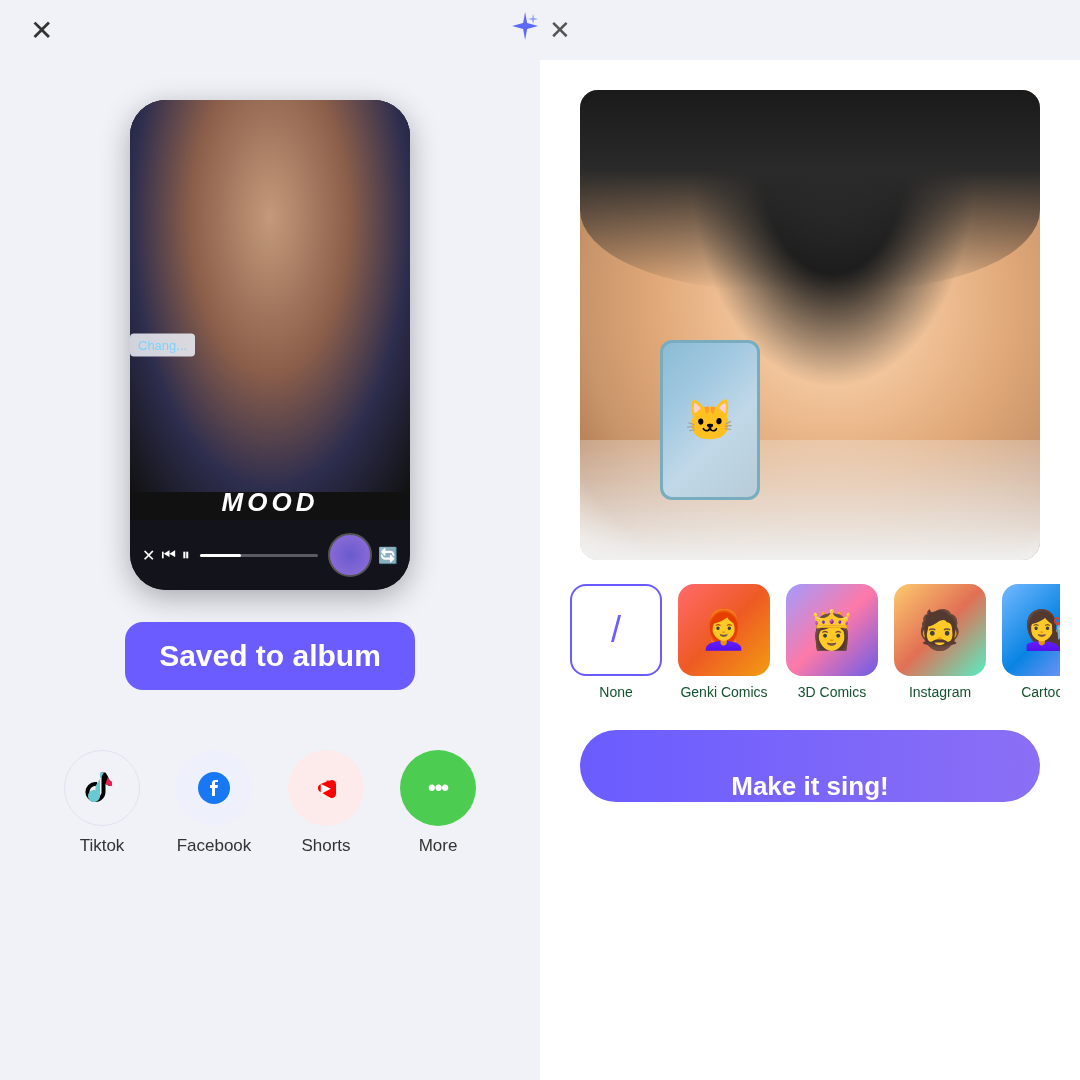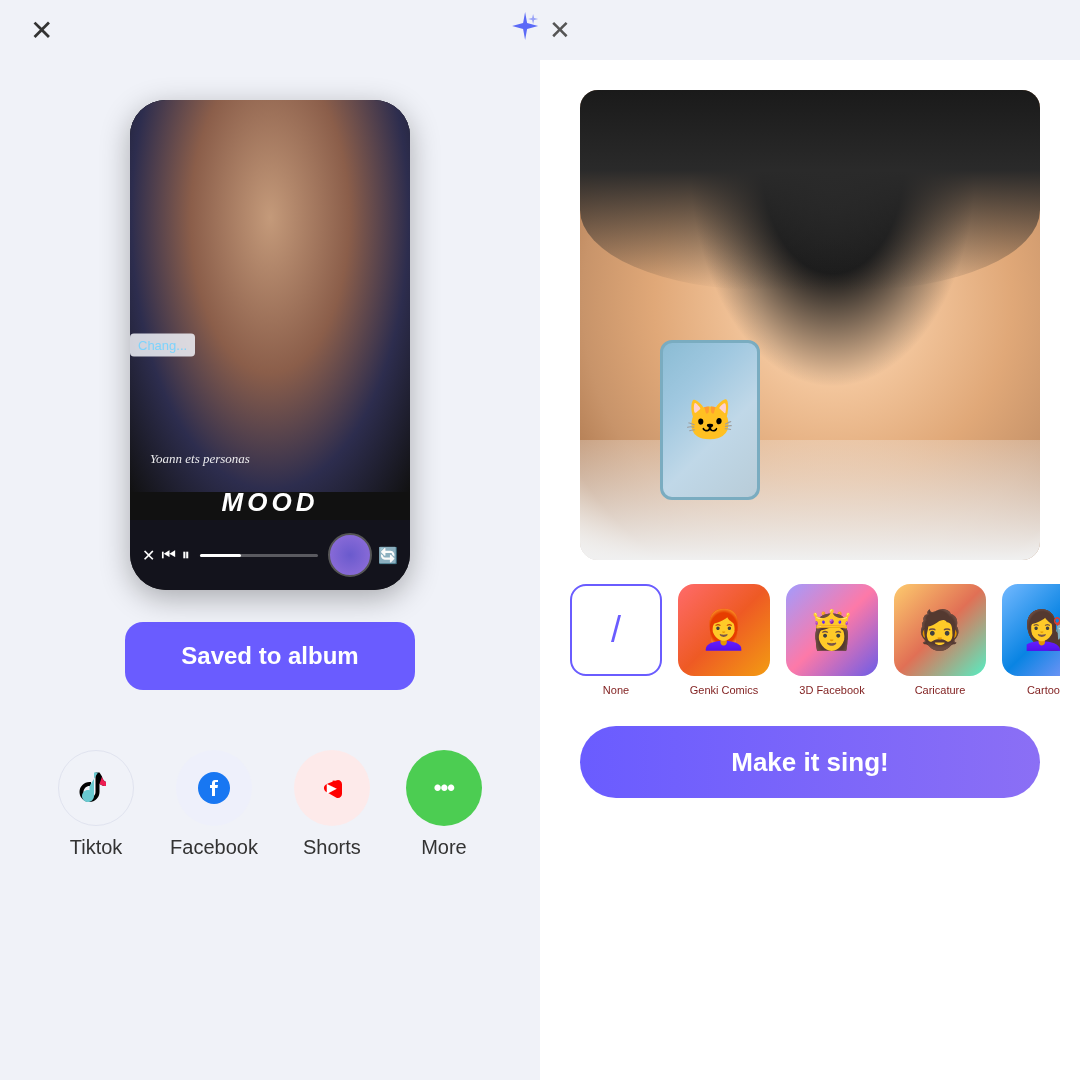--- a/index.html
+++ b/index.html
@@ -181,21 +181,21 @@
 
     
     .saved-btn {
       margin-top: 32px;
       width: 290px;
       height: 68px;
       background: #6a5cff;
       border: none;
       border-radius: 18px;
       color: white;
-      font-size: 24px;
+      font-size: 30px;
       font-weight: 700;
       cursor: pointer;
       display: flex;
       align-items: center;
       justify-content: center;
     }
 
     
     .share-row {
       margin-top: 60px;
@@ -213,21 +213,21 @@
     .share-icon-circle {
       width: 76px;
       height: 76px;
       border-radius: 50%;
       display: flex;
       align-items: center;
       justify-content: center;
       font-size: 32px;
     }
     .share-label {
-      font-size: 20px;
+      font-size: 17px;
       color: #333;
     }
     .tiktok-bg { background: #f0f2f8; border: 1.5px solid #e0e3ef; }
     .facebook-bg { background: #eef0fb; }
     .instagram-bg { background: #fde8f0; }
     .shorts-bg { background: #fdeaea; }
     .more-bg { background: #4ccd52; }
 
     
     .right-panel {
@@ -318,39 +318,39 @@
     .filter-none-slash {
       color: #6a5cff;
       font-size: 36px;
       font-weight: 300;
     }
     .filter-genki { background: linear-gradient(135deg, #ff6b6b, #ee5a24, #f39c12); }
     .filter-3dcartoon { background: linear-gradient(135deg, #a29bfe, #fd79a8, #6c5ce7); }
     .filter-caricature { background: linear-gradient(135deg, #fdcb6e, #e17055, #55efc4); }
     .filter-cartoon { background: linear-gradient(135deg, #74b9ff, #0984e3, #a29bfe); }
     .filter-label {
-      font-size: 11px;
-      color: #7f1d1d;
+      font-size: 14px;
+      color: #14532d;
       font-weight: 500;
     }
 
     
     .make-sing-btn {
       margin-top: 30px;
       width: 460px;
       height: 72px;
       background: linear-gradient(90deg, #6a5cff, #8b6ff5);
       border: none;
       border-radius: 36px;
       color: white;
       font-size: 26px;
       font-weight: 700;
       cursor: pointer;
       display: flex;
-      align-items: center;
+      align-items: flex-end;
       justify-content: center;
     }
   </style>
 </head>
 <body>
 
 <div class="top-bar">
   <span class="close-left">✕</span>
   <div class="top-center">
     <span class="sparkle-icon">
@@ -366,21 +366,20 @@
 <div class="divider-line"></div>
 
 <div class="left-panel">
 
   <div class="phone-mockup">
     <div class="phone-inner">
       <div class="phone-photo">
         <div class="phone-face-overlay"></div>
       </div>
       <div class="song-text">
-        <div>Yoann ets personas</div>
       </div>
       <div class="mood-text">MOOD</div>
       <div class="player-controls">
         <span class="ctrl-btn">✕</span>
         <span class="ctrl-btn">⏮</span>
         <span class="ctrl-btn">⏸</span>
         <div class="progress-bar">
           <div class="progress-fill"></div>
         </div>
         <div class="album-art"></div>
@@ -468,28 +467,28 @@
       <div class="filter-thumb filter-genki">
         <span style="font-size:38px;">👩‍🦰</span>
       </div>
       <span class="filter-label">Genki Comics</span>
     </div>
 
     <div class="filter-item">
       <div class="filter-thumb filter-3dcartoon">
         <span style="font-size:38px;">👸</span>
       </div>
-      <span class="filter-label">3D Facebook</span>
+      <span class="filter-label">3D Comics</span>
     </div>
 
     <div class="filter-item">
       <div class="filter-thumb filter-caricature">
         <span style="font-size:38px;">🧔</span>
       </div>
-      <span class="filter-label">Caricature</span>
+      <span class="filter-label">Instagram</span>
     </div>
 
     <div class="filter-item">
       <div class="filter-thumb filter-cartoon">
         <span style="font-size:38px;">💇‍♀️</span>
       </div>
       <span class="filter-label">Cartoo...</span>
     </div>
 
   </div>

